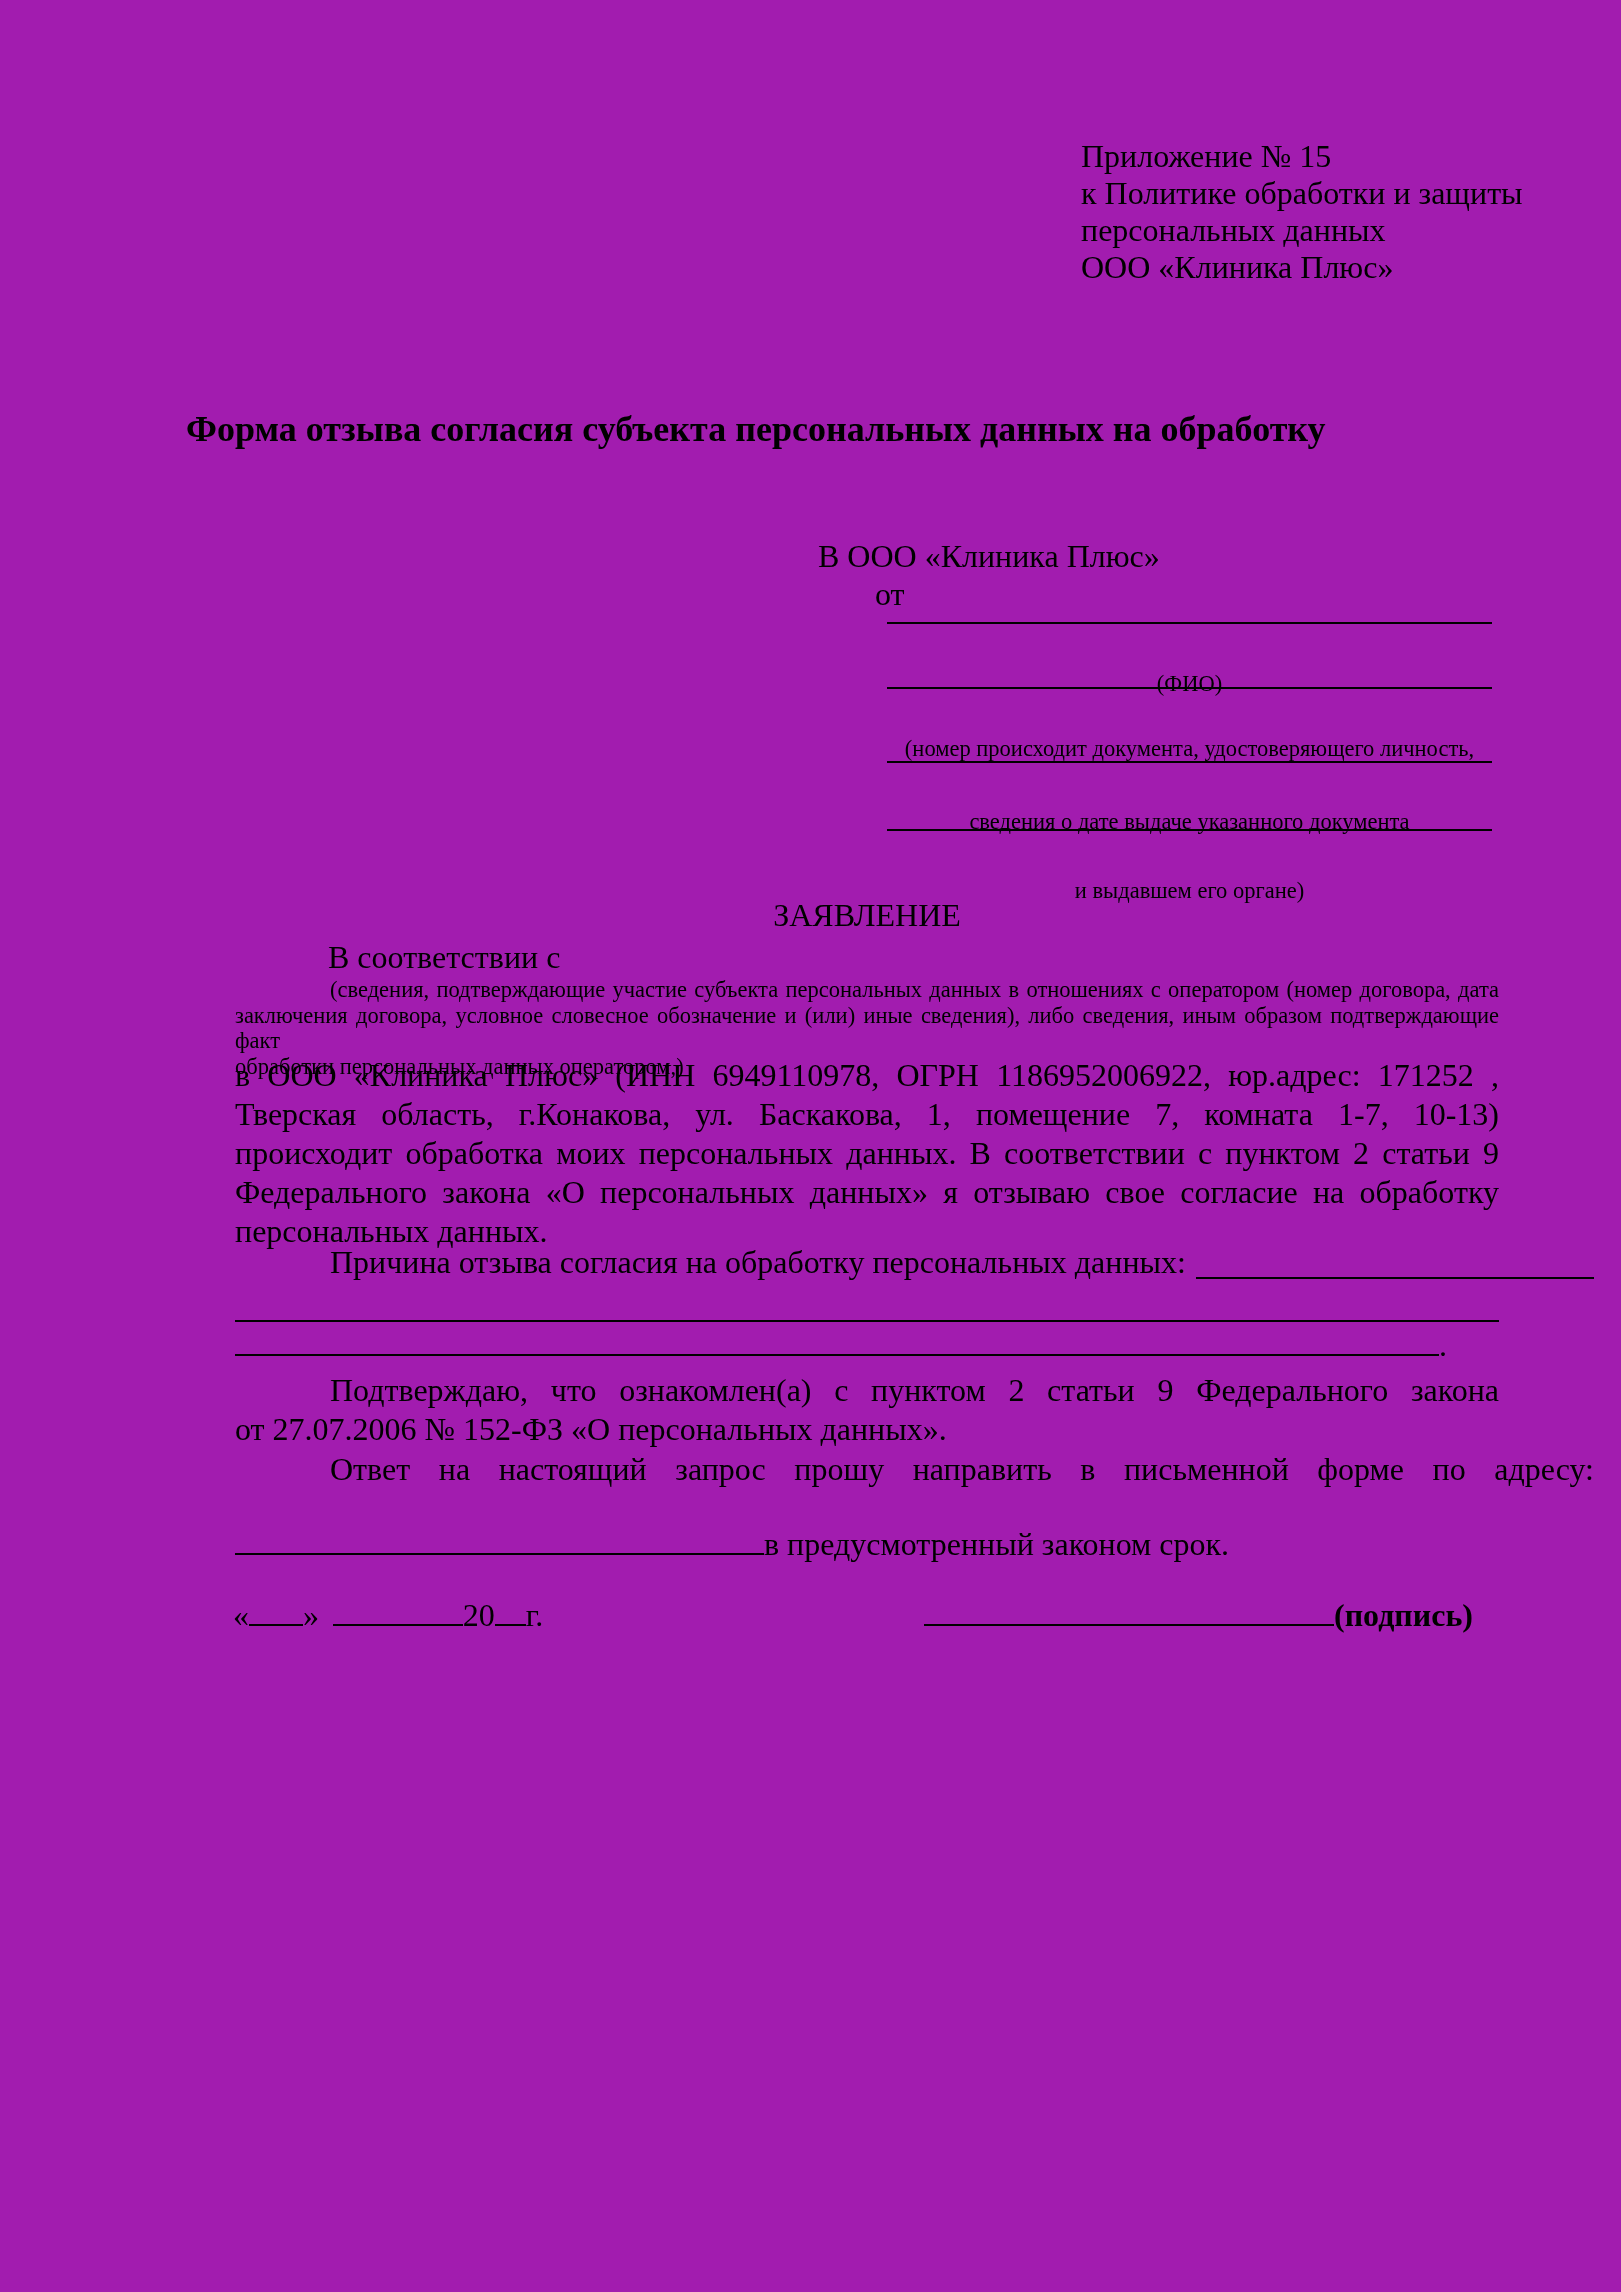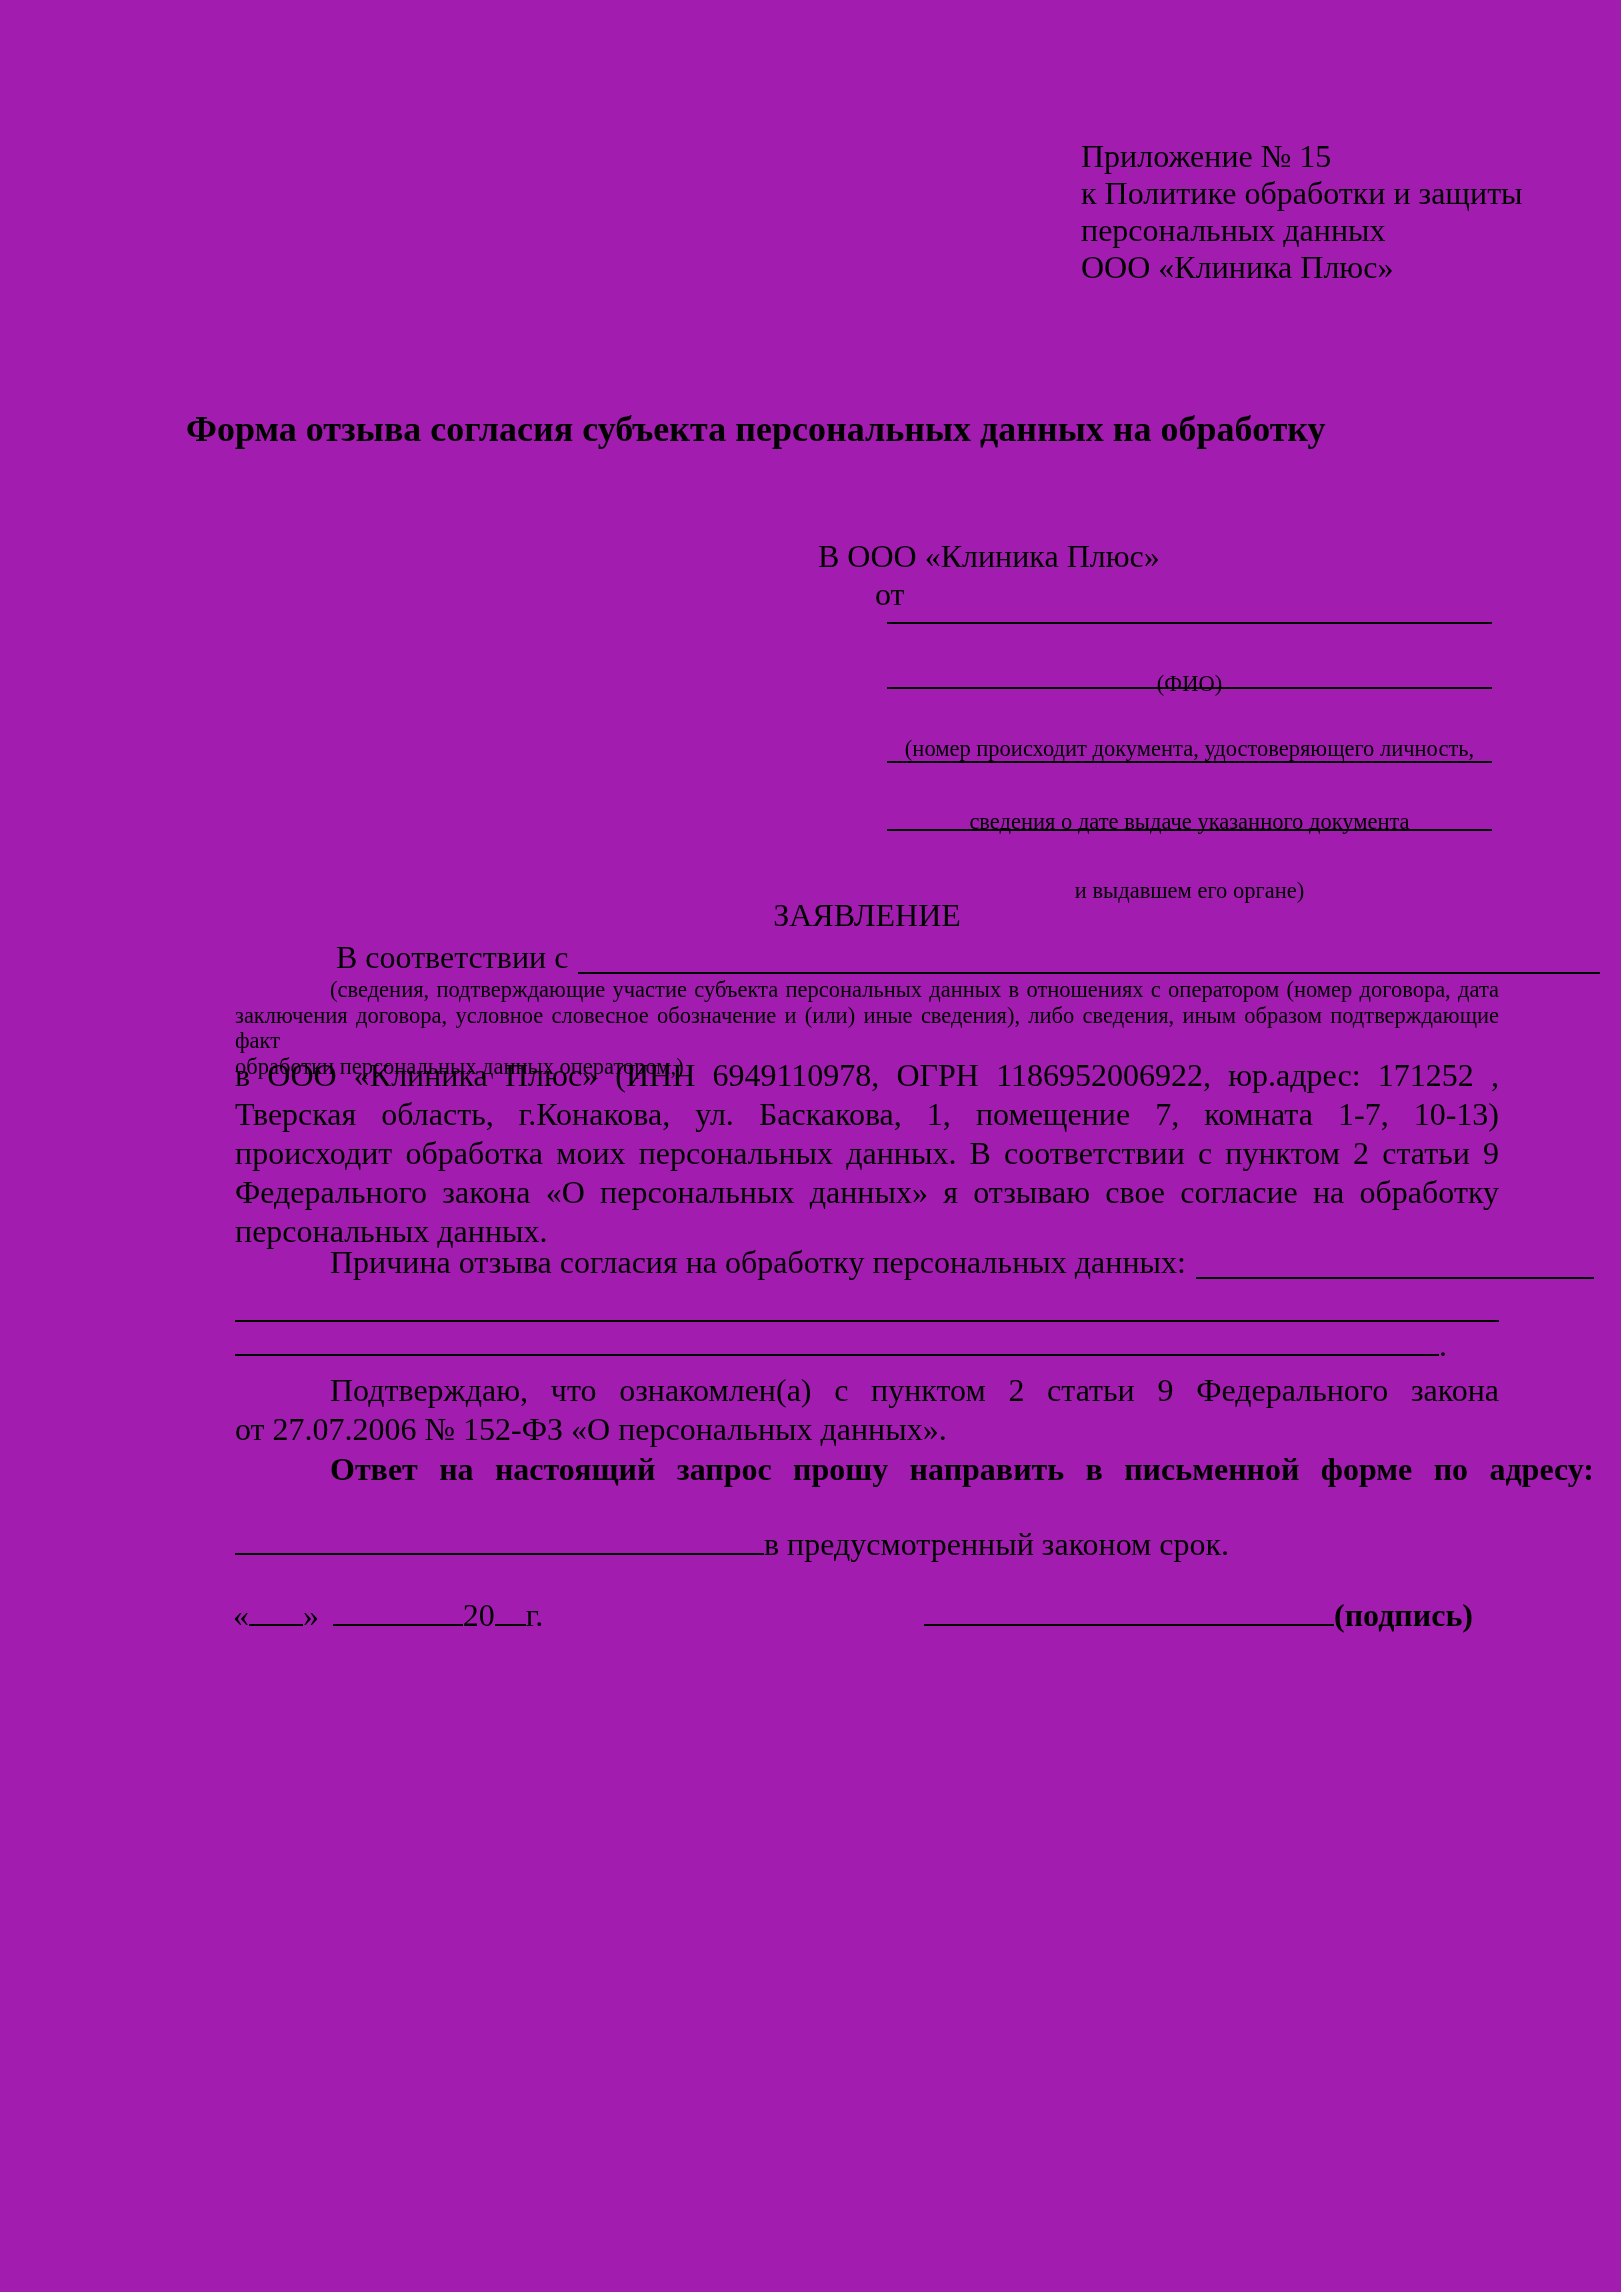--- a/index.html
+++ b/index.html
@@ -33,35 +33,35 @@
     text-align: center; font-size: 22.5px; line-height: 26.5px; margin-top: 43px;
   }
 
   .stmt-heading { left: 235px; top: 896px; width: 1264px; text-align: center; }
 
   .row { display: flex; align-items: flex-start; }
   .indent { padding-left: 95px; }
   .lead { white-space: nowrap; padding-right: 9.8px; }
   .fill { flex: 1 1 auto; height: 34px; border-bottom: 2.9px solid #000; }
 
-  .intro-row  { left: 241px; top: 938px;  width: 1264px; }
+  .intro-row  { left: 233px; top: 938px;  width: 1264px; flex-direction: column; }
   .reason-row { left: 235px; top: 1243px; width: 1264px; }
 
   .footnote { left: 235px; top: 977px; width: 1264px; font-size: 22.5px; line-height: 25.5px; }
   .jline { text-align: justify; text-align-last: justify; }
 
   .body-par { left: 235px; top: 1056px; width: 1264px; }
 
   .blank-full-1 { left: 235px; top: 1320px; width: 1264px; }
   .blank-row-2  { left: 235px; top: 1326px; width: 1264px; white-space: nowrap; }
 
   .bl { display: inline-block; height: 0; border-bottom: 2.9px solid #000; }
 
   .confirm-par  { left: 235px; top: 1371px; width: 1264px; }
-  .response-par { left: 235px; top: 1450px; width: 1264px; font-weight: bold; }
+  .response-par { left: 235px; top: 1450px; width: 1264px; }
   .response-row { left: 235px; top: 1481px; width: 1264px; white-space: nowrap; margin-top: 44px; }
 
   .footer-date { left: 233px; top: 1596px; white-space: nowrap; }
   .footer-sign { left: 924px; top: 1596px; white-space: nowrap; font-weight: bold; }
 </style>
 </head>
 <body>
 
 <div class="page">
 

